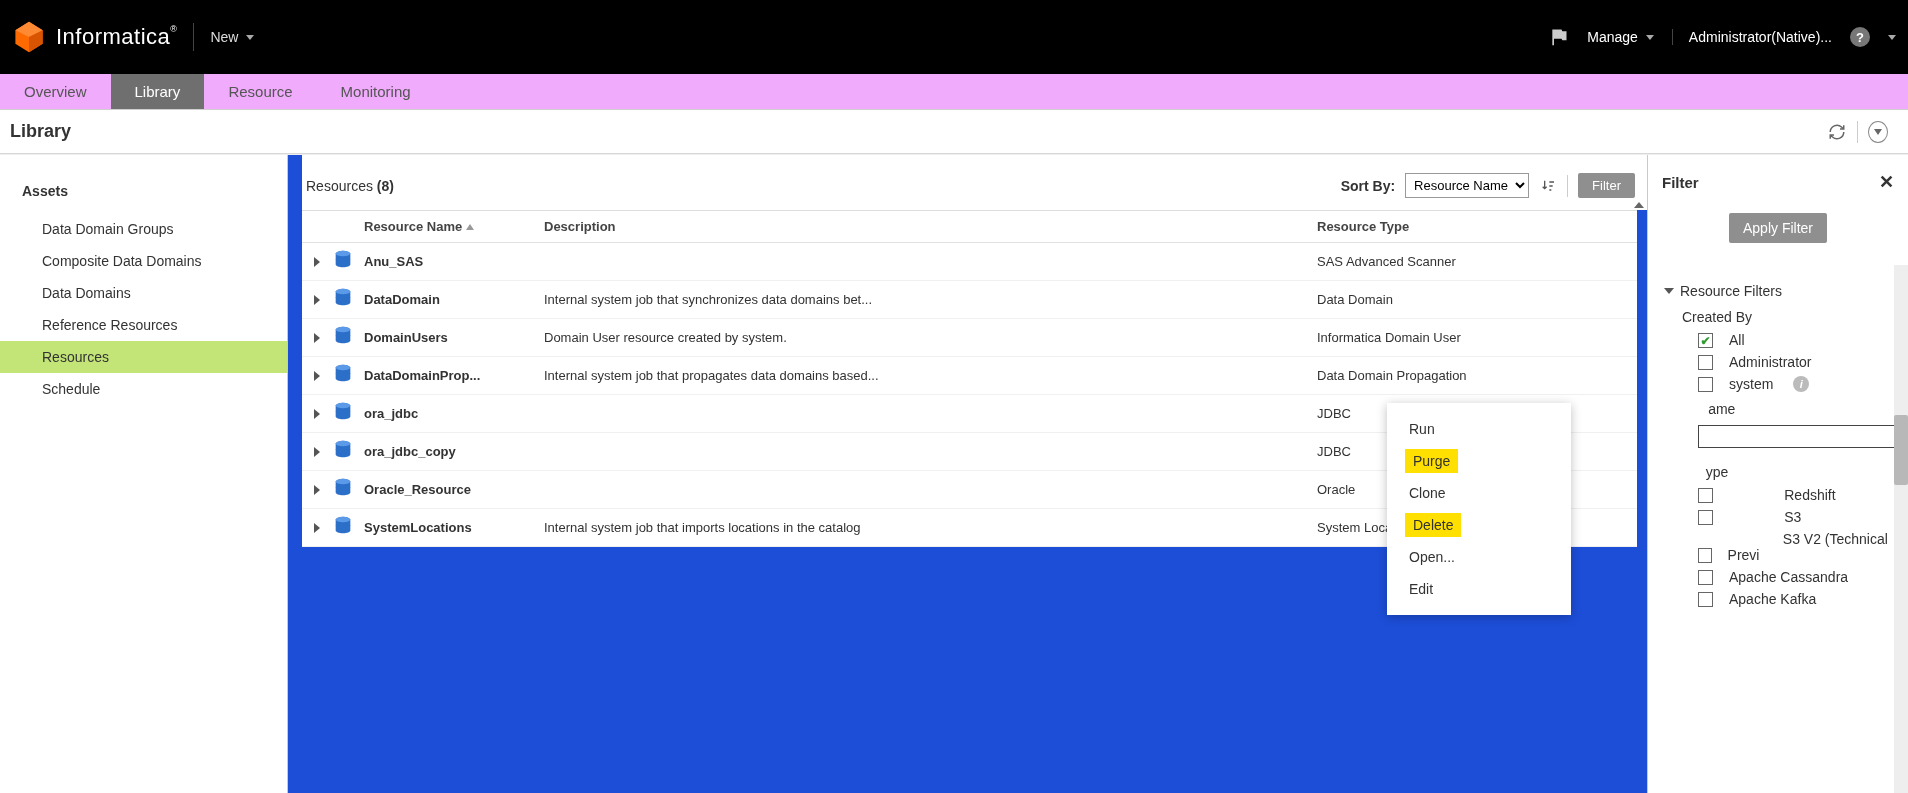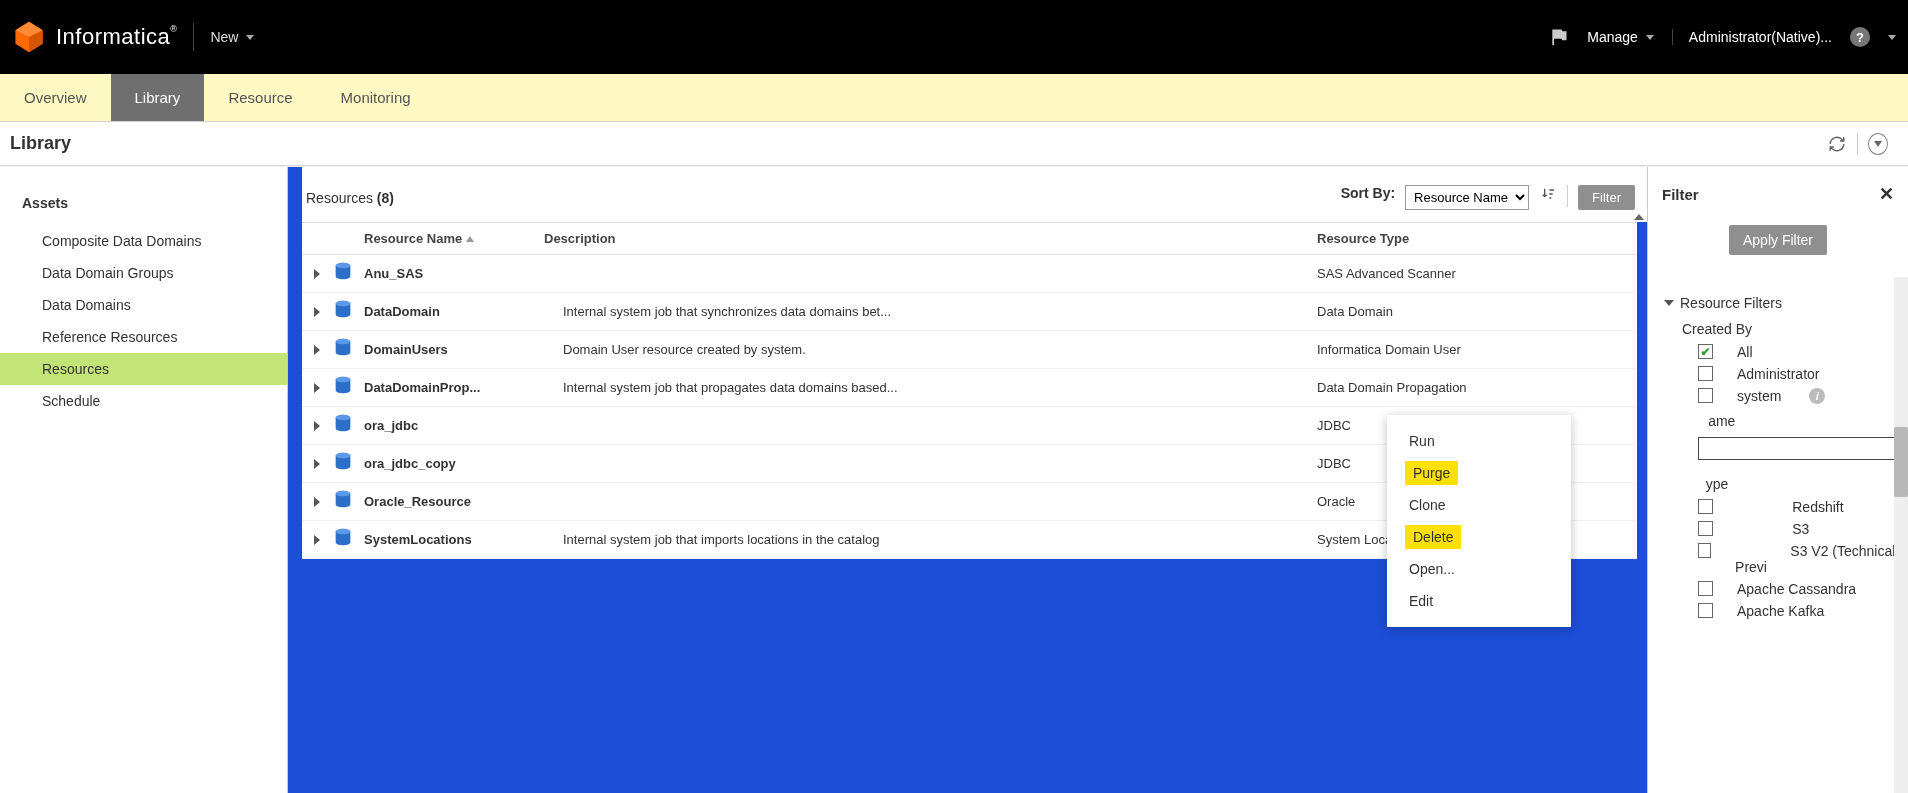--- a/index.html
+++ b/index.html
@@ -15,21 +15,21 @@
 .topbar-sep { width: 1px; height: 28px; background: #444; margin: 0 16px; }
 .new-btn { display: flex; align-items: center; gap: 8px; color: #ddd; cursor: pointer; font-size: 14px; }
 .caret-down { width: 0; height: 0; border-left: 4px solid transparent; border-right: 4px solid transparent; border-top: 5px solid #aaa; }
 .topbar-right { margin-left: auto; display: flex; align-items: center; gap: 18px; }
 .flag-icon { width: 20px; height: 20px; fill: #ccc; }
 .manage-btn { display: flex; align-items: center; gap: 8px; color: #fff; cursor: pointer; font-size: 14px; }
 .user-wrap { display: flex; align-items: center; gap: 6px; color: #fff; cursor: pointer; border-left: 1px solid #444; padding-left: 16px; font-size: 14px; }
 .help-icon { width: 20px; height: 20px; border-radius: 50%; background: #777; color: #fff; display: flex; align-items: center; justify-content: center; font-size: 13px; font-weight: bold; }
 
 
-.tabstrip { background: #fef9c3; height: 48px; display: flex; border-bottom: 1px solid #d0d0d0; }
+.tabstrip { background: #f0abfc; height: 36px; display: flex; border-bottom: 1px solid #d0d0d0; }
 .tab { padding: 0 24px; display: flex; align-items: center; color: #555; font-size: 15px; cursor: pointer; }
 .tab.active { background: #6f6f6f; color: #fff; }
 
 
 .page-title-row { height: 44px; display: flex; align-items: center; padding: 0 10px; border-bottom: 1px solid #d8d8d8; }
 .page-title { font-size: 18px; font-weight: bold; color: #333; }
 .page-title-actions { margin-left: auto; display: flex; align-items: center; gap: 10px; padding-right: 10px; }
 .icon-btn { width: 20px; height: 20px; cursor: pointer; display: flex; align-items: center; justify-content: center; color: #666; }
 .vsep { width: 1px; height: 22px; background: #ccc; }
 
@@ -41,39 +41,39 @@
 .left-panel-title { font-weight: bold; padding: 4px 22px 14px; font-size: 14px; }
 .assets-list { }
 .asset-item { padding: 8px 22px 8px 42px; cursor: pointer; font-size: 14px; color: #333; }
 .asset-item.active { background: #c3e578; }
 
 
 .mid-panel { flex: 1; border-right: 1px solid #c9c9c9; display: flex; flex-direction: column; background: #1d4ed8; position: relative; padding-left: 14px; }
 .mid-header { padding: 18px 12px 12px 4px; display: flex; align-items: center; background: #fff; }
 .mid-heading { font-size: 14px; color: #333; }
 .mid-heading .count { font-weight: bold; }
-.sortby-wrap { margin-left: auto; display: flex; align-items: flex-start; gap: 10px; }
+.sortby-wrap { margin-left: auto; display: flex; align-items: center; gap: 10px; }
 .sortby-label { font-weight: bold; font-size: 14px; }
 .sortby-select { font-size: 13px; padding: 3px 4px; border: 1px solid #999; background: #fff; }
 .sort-dir-icon { width: 18px; height: 18px; cursor: pointer; color: #555; display:flex; align-items:center; justify-content:center; }
 .filter-btn { background: #8f8f8f; color: #fff; padding: 5px 14px; font-size: 13px; border: none; cursor: pointer; border-radius: 2px; }
 
 
 .table-wrap { background: #fff; border-top: 1px solid #ddd; overflow: hidden; margin-right: 10px; }
 .thead { display: flex; align-items: center; padding: 8px 0; border-bottom: 1px solid #e2e2e2; }
 .col-exp { width: 30px; }
 .col-icon { width: 32px; }
 .col-name { width: 180px; font-weight: bold; color: #444; display:flex; align-items:center; gap:4px; }
 .col-desc { flex: 1; font-weight: bold; color: #444; padding-right: 10px; }
 .col-type { width: 320px; font-weight: bold; color: #444; }
 .sort-arrow-up { width:0; height:0; border-left:4px solid transparent; border-right:4px solid transparent; border-bottom:6px solid #999; }
 
 .trow { display: flex; align-items: center; padding: 6px 0; border-bottom: 1px solid #f0f0f0; }
 .trow .col-name { font-weight: bold; color: #333; white-space: nowrap; overflow: hidden; text-overflow: ellipsis; }
-.trow .col-desc { font-weight: normal; color: #333; white-space: nowrap; overflow: hidden; text-overflow: ellipsis; margin-left: 19px; }
+.trow .col-desc { font-weight: normal; color: #333; white-space: nowrap; overflow: hidden; text-overflow: ellipsis; }
 .trow .col-type { font-weight: normal; color: #333; }
 .expand-tri { width:0; height:0; border-top:5px solid transparent; border-bottom:5px solid transparent; border-left:6px solid #555; margin: 0 auto; cursor: pointer; }
 .db-icon { width: 22px; height: 22px; }
 
 .vscroll-ind { position: absolute; right: 0; top: 42px; width: 16px; height: 16px; display:flex; align-items:center; justify-content:center; }
 .vscroll-ind::before { content:""; width:0; height:0; border-left:5px solid transparent; border-right:5px solid transparent; border-bottom:6px solid #666; }
 
 
 .ctx-menu { position: absolute; right: 76px; top: 248px; background: #fff; box-shadow: 0 2px 10px rgba(0,0,0,.25); width: 184px; padding: 10px 0; z-index: 50; }
 .ctx-item { padding: 8px 22px; font-size: 14px; color: #333; cursor: pointer; }
@@ -83,21 +83,21 @@
 .right-panel { width: 260px; display:flex; flex-direction:column; position: relative; }
 .right-header { display:flex; align-items:center; padding: 16px 14px 10px; }
 .right-title { font-size: 15px; font-weight: bold; color: #333; }
 .close-x { margin-left:auto; font-size: 18px; font-weight: bold; cursor: pointer; color:#333; }
 .apply-row { text-align:center; padding: 10px 0 20px; }
 .apply-btn { background: #8f8f8f; color: #fff; border:none; padding: 7px 14px; font-size: 14px; cursor:pointer; border-radius:2px; }
 .filter-body { padding: 0 6px 0 16px; overflow-y: auto; height: 100%; margin-top: 16px; }
 .filter-group-hdr { display:flex; align-items:center; gap:6px; font-size: 14px; color:#333; padding: 4px 0; }
 .tri-down { width:0; height:0; border-left:5px solid transparent; border-right:5px solid transparent; border-top:6px solid #555; }
 .sub-label { padding: 6px 0 4px 18px; font-size: 14px; color: #333; }
-.chk-row { display:flex; align-items:flex-start; gap:24px; padding: 3px 0 3px 34px; font-size: 14px; }
+.chk-row { display:flex; align-items:flex-end; gap:16px; padding: 3px 0 3px 34px; font-size: 14px; }
 .chk { width: 15px; height: 15px; border: 1px solid #666; display:inline-flex; align-items:center; justify-content:center; font-size:12px; color:#2e9b2e; background:#fff; }
 .chk.chkd::before { content: "✔"; color:#2e9b2e; font-weight:bold; }
 .resname-input { margin: 4px 0 10px 34px; width: 200px; border: 1px solid #444; padding: 3px 5px; font-size: 13px; }
 .info-dot { width:16px; height:16px; border-radius:50%; background:#bbb; color:#fff; display:inline-flex; align-items:center; justify-content:center; font-size:11px; font-style: italic; font-weight: bold; margin-left:4px; }
 .rscroll { position:absolute; right:0; top:260px; width:14px; height:70px; background: #b8b8b8; border-radius: 2px; }
 .rscroll-track { position:absolute; right:0; top:110px; bottom:0; width:14px; background:#eee; }
 
 .caret-circle { width: 22px; height: 22px; border: 1.5px solid #888; border-radius:50%; display:flex; align-items:center; justify-content:center; }
 .caret-circle::after { content:""; width:0;height:0;border-left:4px solid transparent;border-right:4px solid transparent;border-top:6px solid #666; }
 </style>
@@ -158,22 +158,22 @@
       <span class="caret-circle"></span>
     </div>
   </div>
 </div>
 
 <div class="layout">
 
   <div class="left-panel">
     <div class="left-panel-title">Assets</div>
     <div class="assets-list">
+      <div class="asset-item">Data Domain Groups</div>
       <div class="asset-item">Composite Data Domains</div>
-      <div class="asset-item">Data Domain Groups</div>
       <div class="asset-item">Data Domains</div>
       <div class="asset-item">Reference Resources</div>
       <div class="asset-item active">Resources</div>
       <div class="asset-item">Schedule</div>
     </div>
   </div>
 
   <div class="mid-panel">
     <div class="mid-header">
       <div class="mid-heading">

